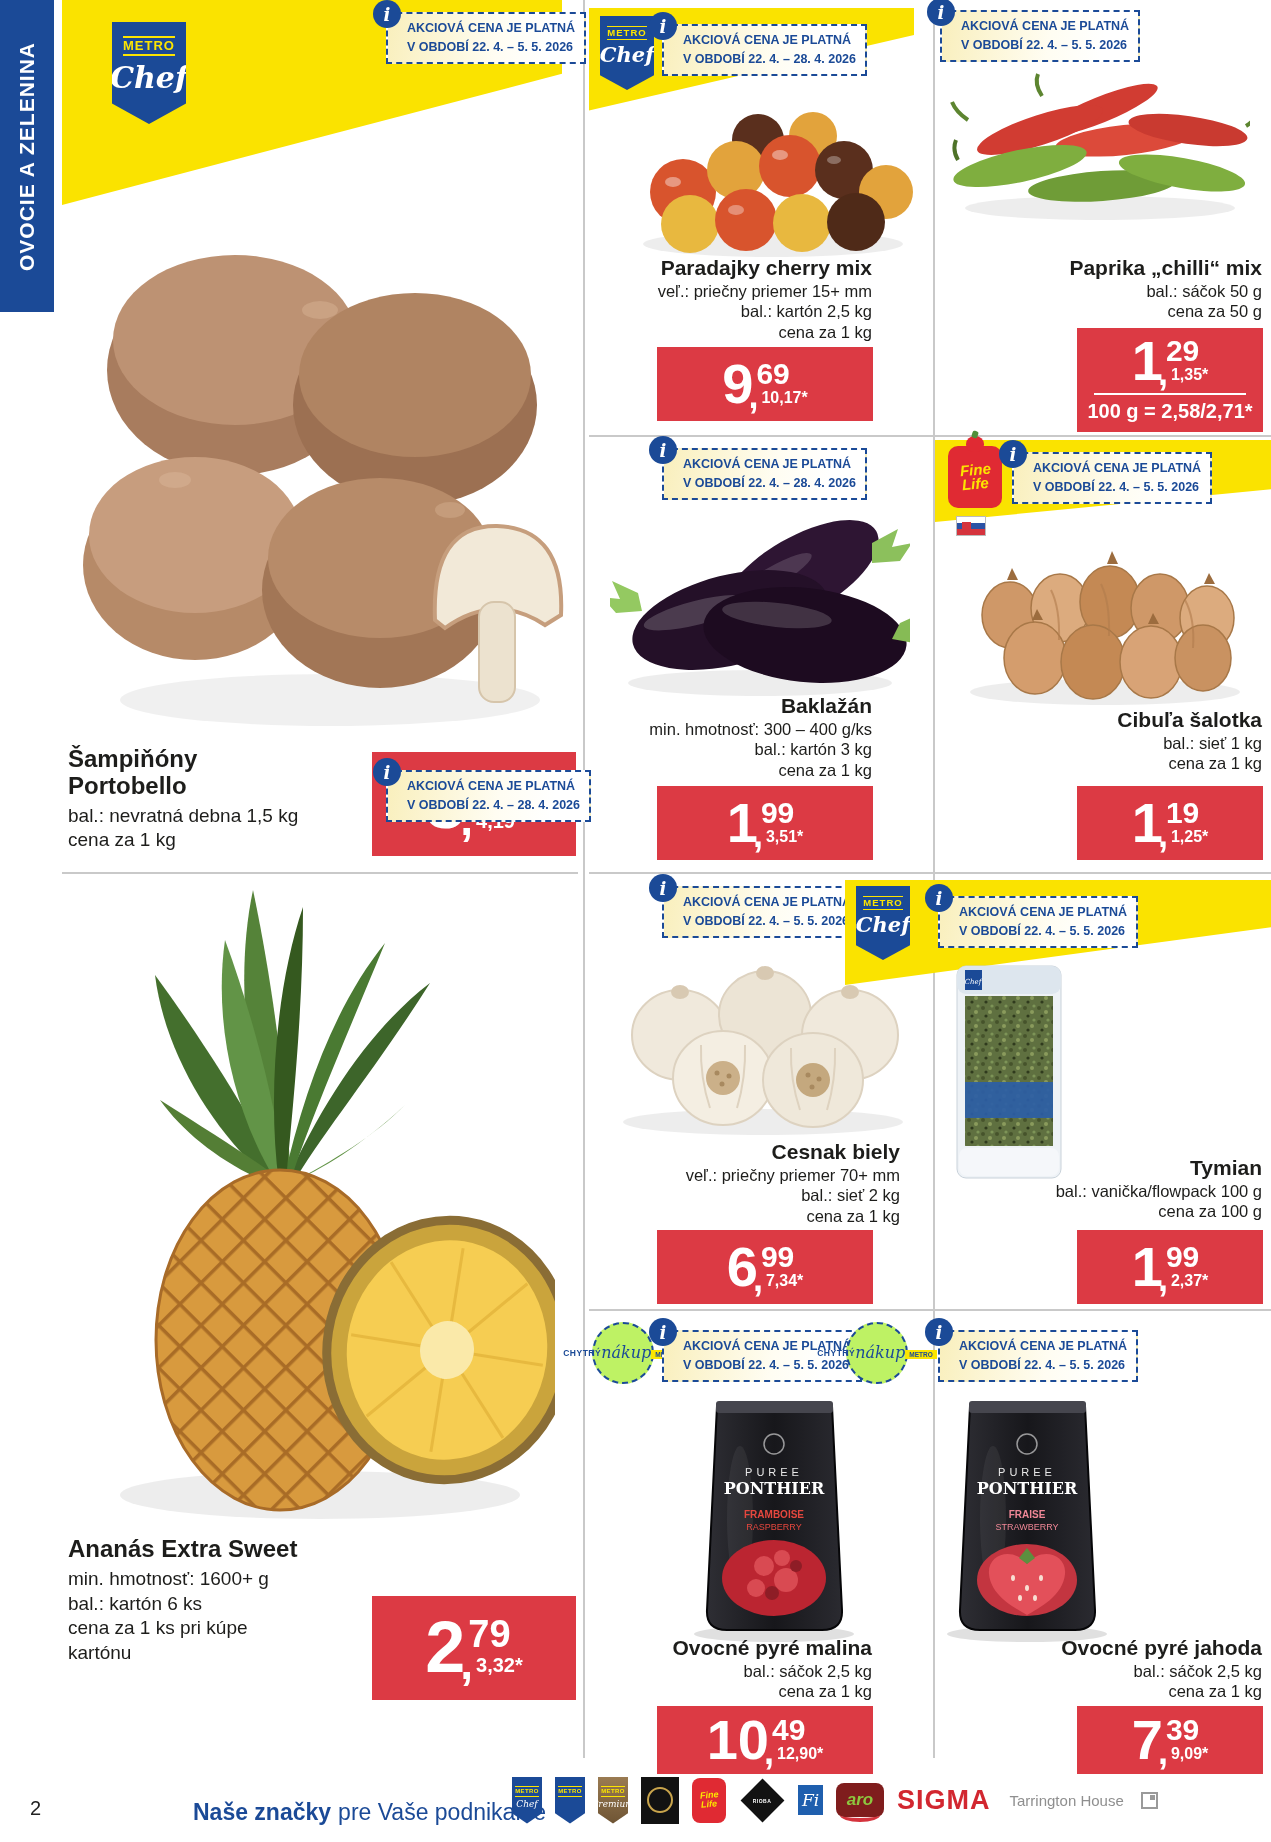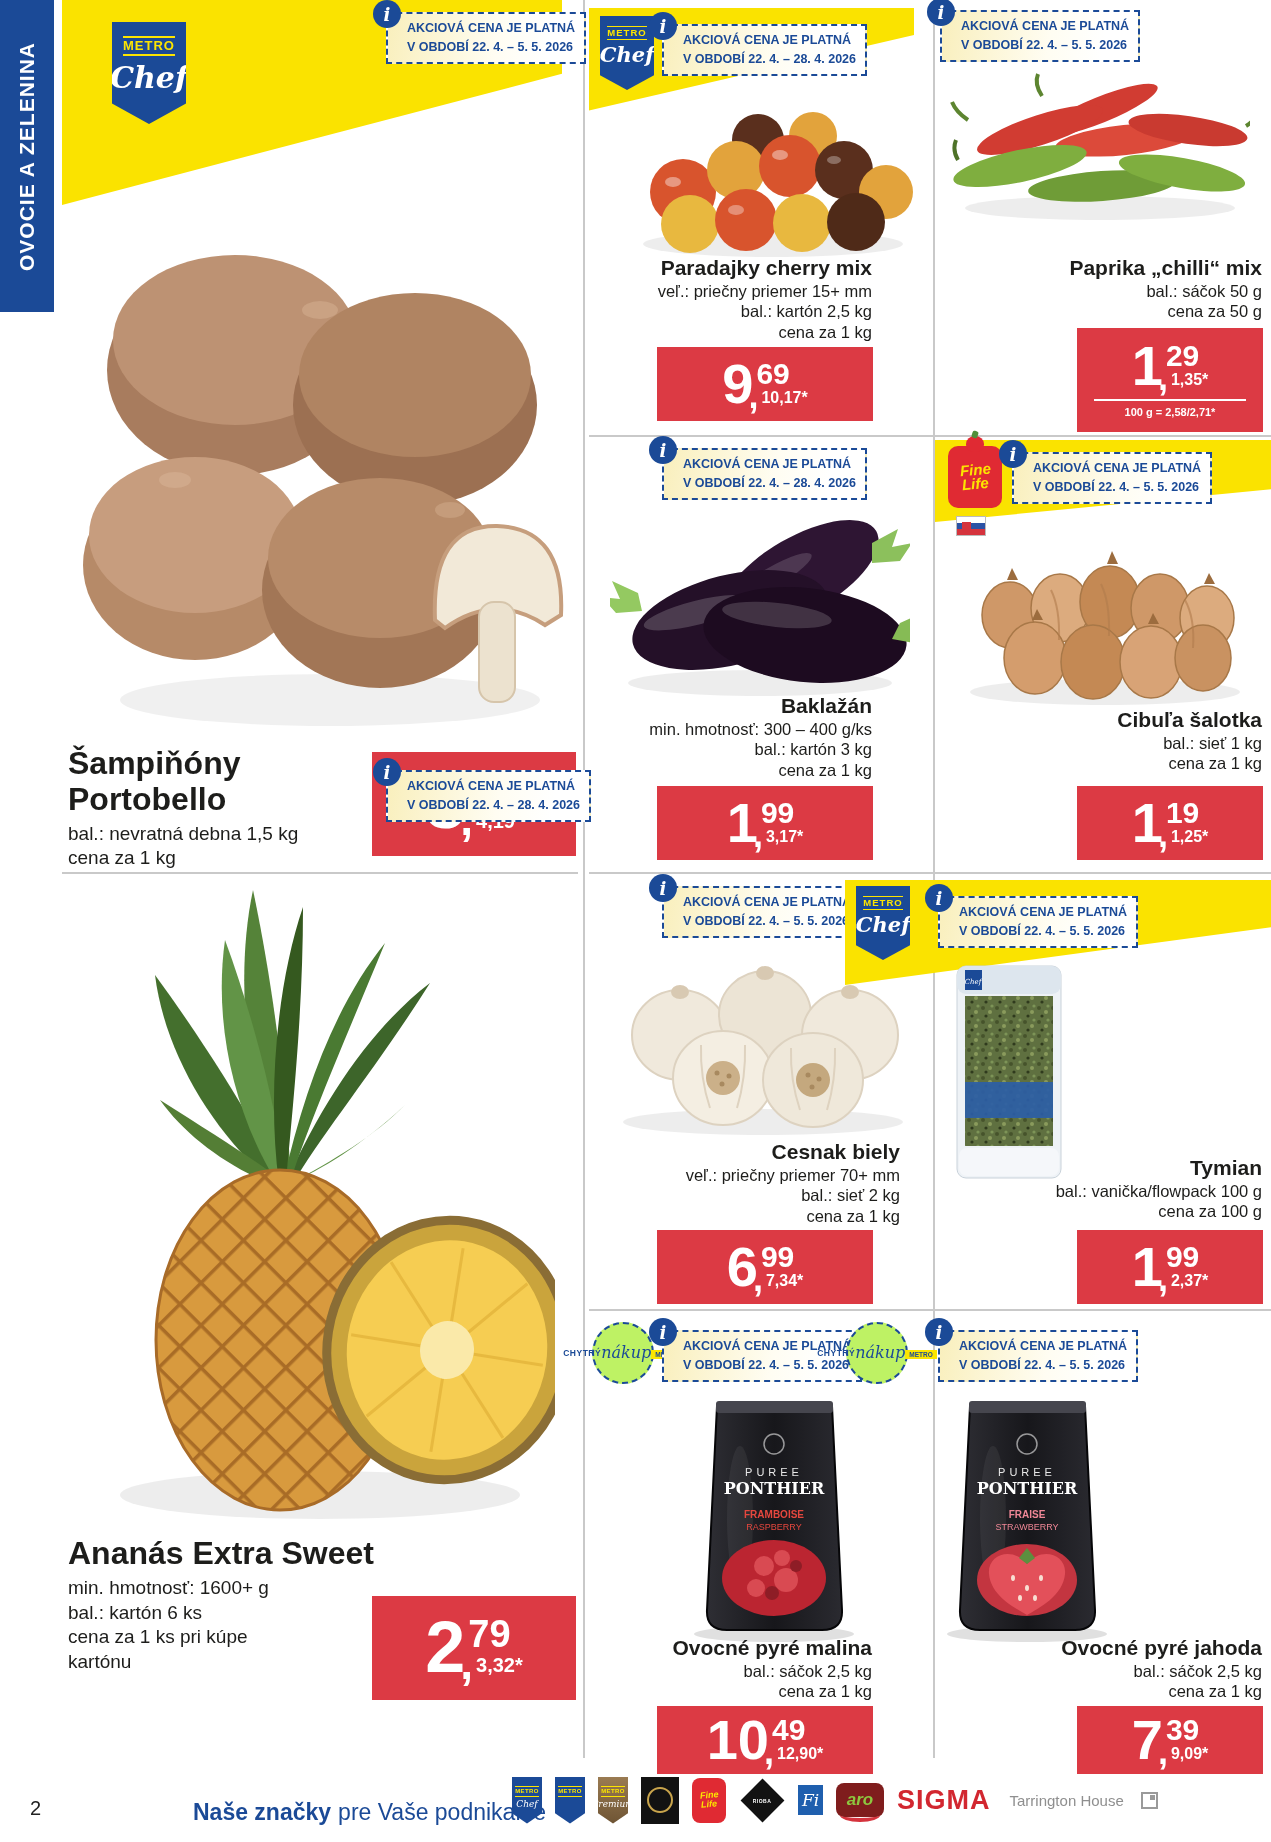--- a/index.html
+++ b/index.html
@@ -31,37 +31,37 @@
          padding:5px 9px 5px 19px;color:#1b4a97;font-weight:bold;font-size:12.5px;
          line-height:1.5;white-space:nowrap;}
   .ibadge{position:absolute;top:-14px;left:-15px;width:28px;height:28px;border-radius:50%;
           background:#1b4a97;color:#fff;display:flex;align-items:center;justify-content:center;
           font-family:"DejaVu Serif",serif;font-style:italic;font-weight:bold;font-size:18px;}
   
   .tb{position:absolute;text-align:right;}
   .tb .nm{font-weight:bold;font-size:21px;line-height:1.18;}
   .tb .dt{font-size:16.5px;line-height:1.25;}
   .tb-left{text-align:left;}
-  .tb-left .nm{font-size:32px;line-height:1.12;}
+  .tb-left .nm{font-size:24px;line-height:1.12;}
   .tb-left .dt{font-size:19px;line-height:1.3;}
   
   .pricebox{position:absolute;background:#dc3a44;color:#fff;display:flex;flex-direction:column;
             align-items:center;justify-content:center;}
   .pb-main{display:flex;align-items:flex-start;line-height:1;}
   .pb-int{font-weight:bold;font-size:56px;line-height:.85;}
   .pb-col{display:flex;flex-direction:column;margin-left:3px;}
   .pb-dec{font-weight:bold;font-size:30px;line-height:.9;}
   .pb-sub{display:flex;align-items:flex-start;font-weight:bold;font-size:16px;margin-top:3px;}
   .pb-comma{font-size:36px;line-height:.35;margin:0 3px 0 -8px;font-weight:bold;}
   .pb-lg .pb-int{font-size:72px;}
   .pb-lg .pb-dec{font-size:38px;}
   .pb-lg .pb-sub{font-size:20px;}
   .pb-lg .pb-comma{font-size:46px;}
   .pb-rule{width:82%;height:2px;background:#fff;margin:9px 0 5px;}
-  .pb-unit{font-size:11px;font-weight:bold;}
+  .pb-unit{font-size:20px;font-weight:bold;}
   
   .chytry{position:absolute;width:62px;height:62px;border:2px dashed #1b4a97;border-radius:50%;
           background:#bef264;display:flex;flex-direction:row;align-items:center;justify-content:center;
           color:#1b4a97;box-sizing:border-box;}
   .chytry .c1{font-size:8.5px;font-weight:bold;letter-spacing:.5px;}
   .chytry .c2{font-size:16px;font-style:italic;font-family:"DejaVu Serif",serif;line-height:1;}
   .chytry .c3{margin-top:2px;background:#fce500;font-size:6.5px;font-weight:bold;padding:1px 4px;}
   
   .finelife{position:absolute;width:54px;height:62px;background:#e02a33;border-radius:10px;
             display:flex;flex-direction:column;align-items:center;justify-content:center;}
@@ -305,21 +305,21 @@
     <div class="dt">bal.: kartón 3 kg</div>
     <div class="dt">cena za 1 kg</div>
   </div>
   <div class="pricebox" style="left:657px;top:786px;width:216px;height:74px;">
     <div class="pb-main">
       <span class="pb-int">1</span>
       <span class="pb-col">
         <span class="pb-dec">99</span>
         <span class="pb-sub">
             <span class="pb-comma">,</span>
-          <span>3,17*</span>
+          <span>3,51*</span>
           </span>
       </span>
     </div>
   </div>
 
   <div class="promo" style="left:662px;top:886px;">
     <span class="ibadge">i</span>
     <div>AKCIOVÁ CENA JE PLATNÁ</div>
     <div>V OBDOBÍ 22. 4. – 5. 5. 2026</div>
   </div>

